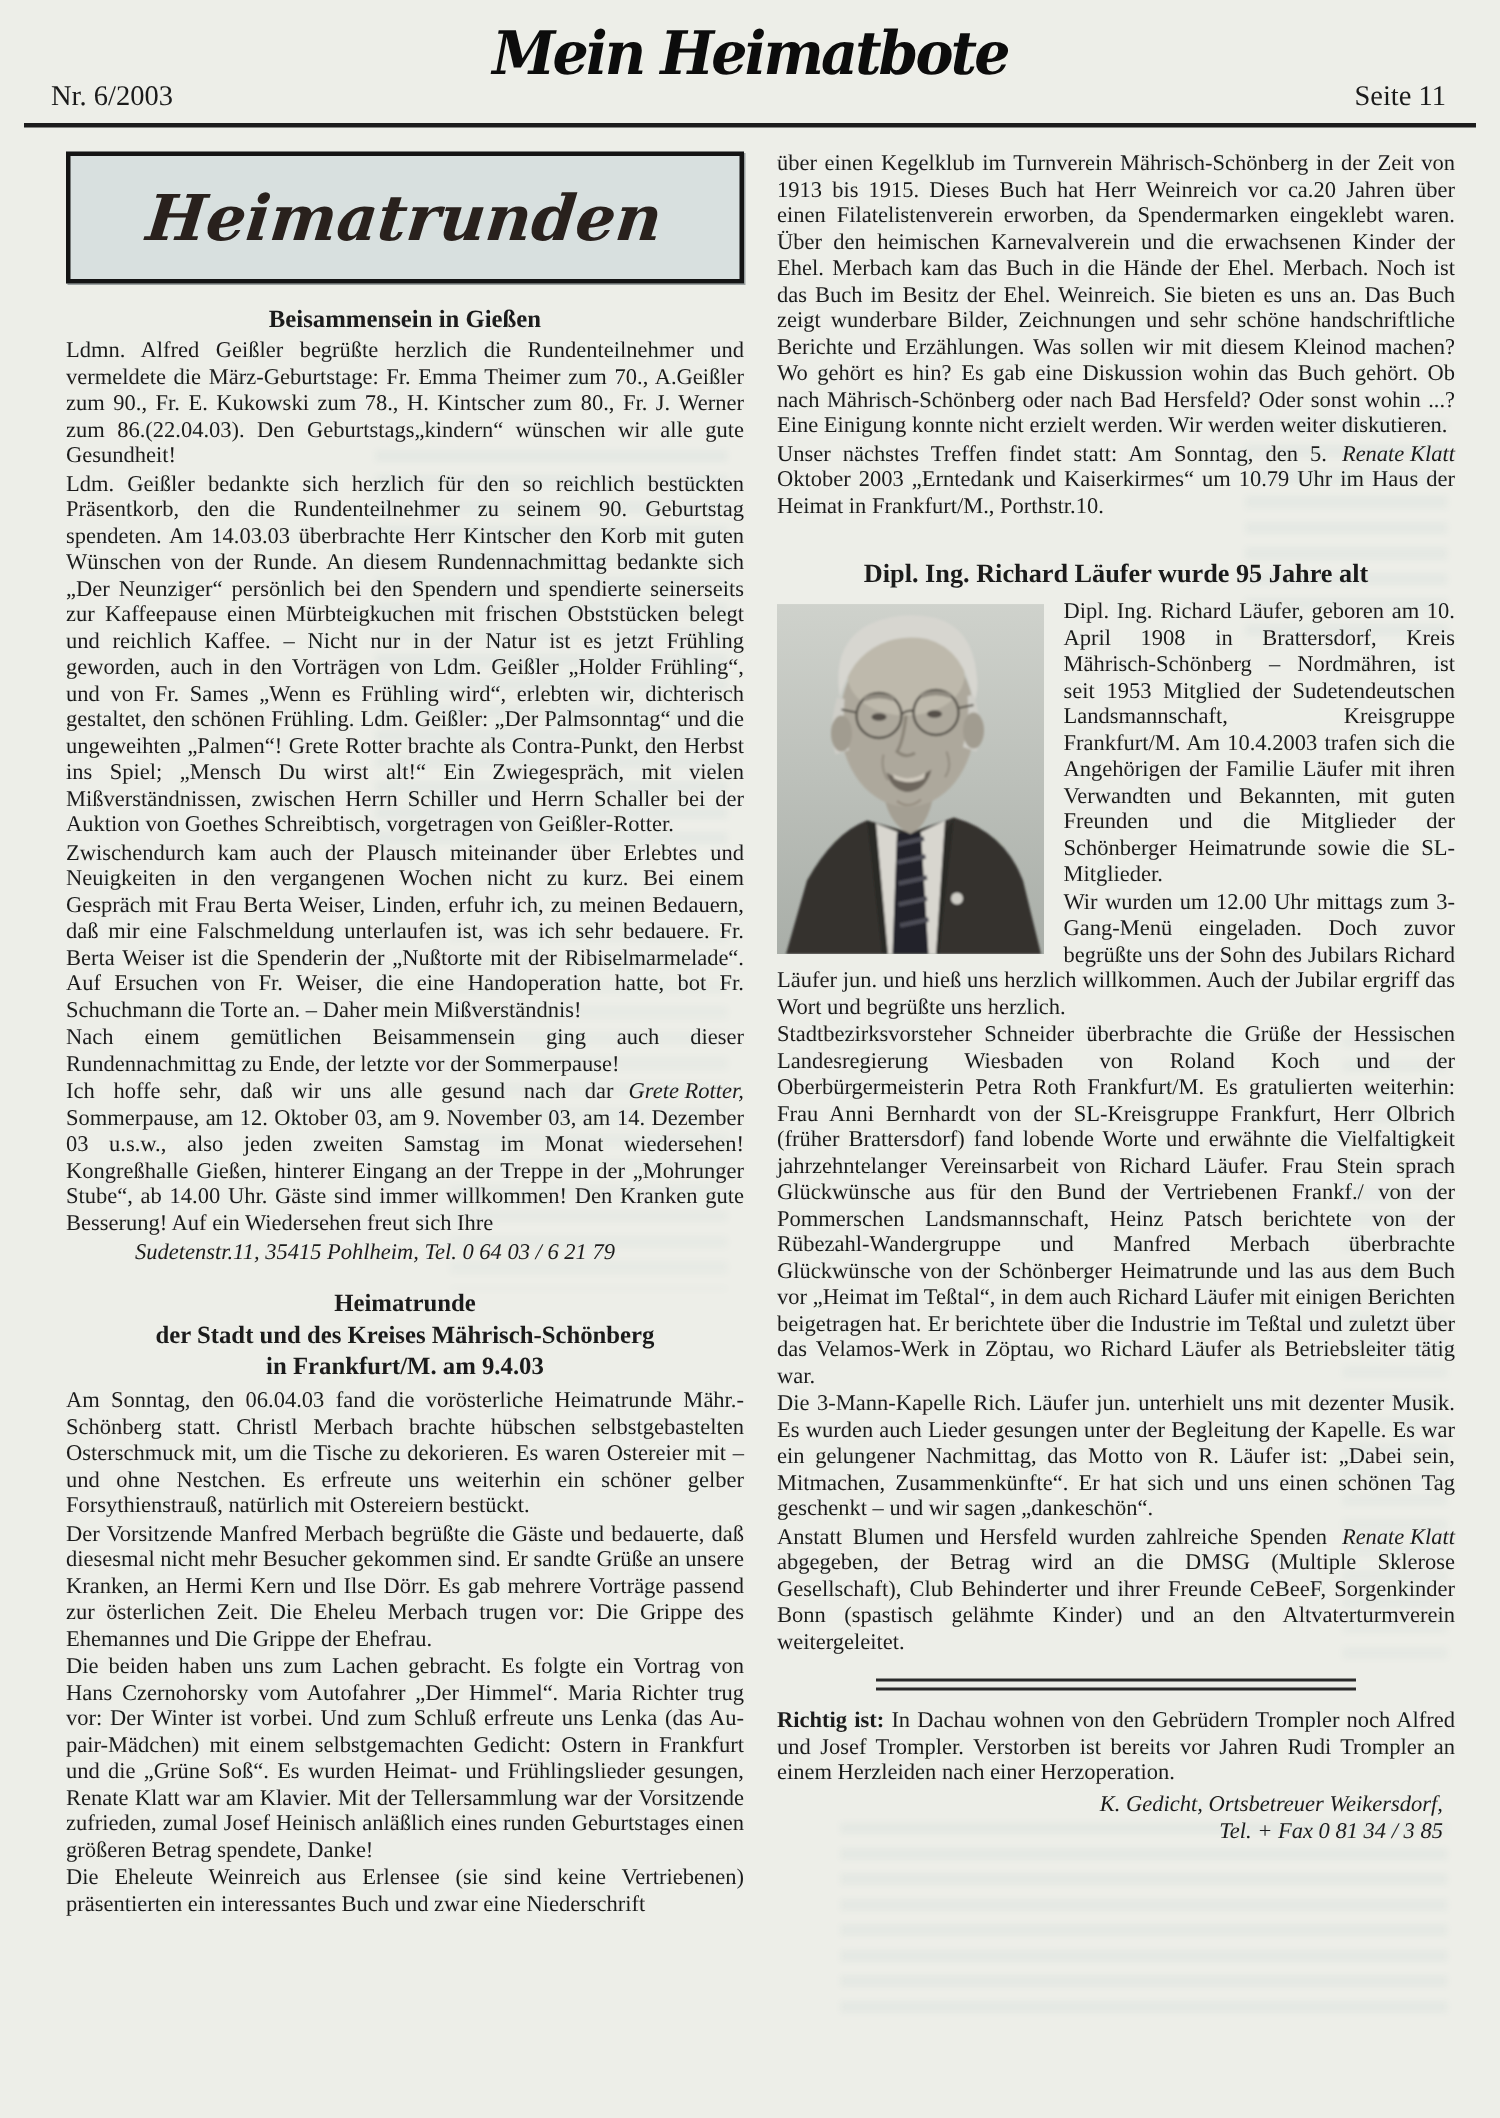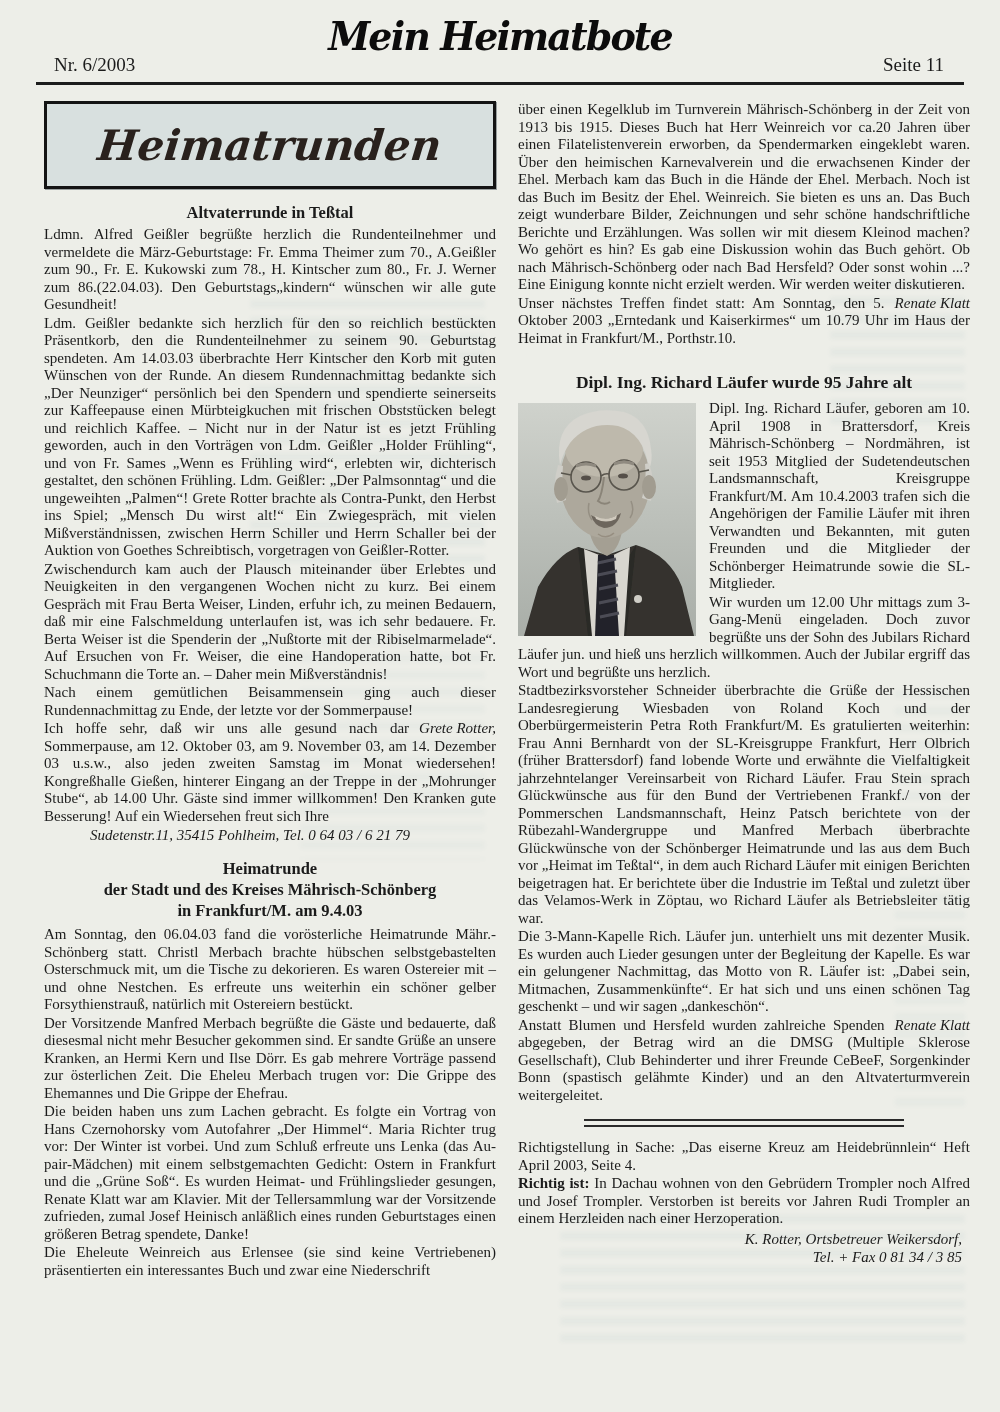--- a/index.html
+++ b/index.html
@@ -4,21 +4,21 @@
 <style>
   html,body{margin:0;padding:0;}
   body{width:1000px;height:1412px;overflow:hidden;}
   .page{position:relative;width:1000px;height:1412px;background:#edeee8;
         font-family:"Liberation Serif","DejaVu Serif",serif;color:#1b1b1b;overflow:hidden;}
   
   .bleed{position:absolute;pointer-events:none;z-index:0;
          background:repeating-linear-gradient(to bottom, rgba(70,125,135,.16) 0 8px, rgba(0,0,0,0) 8px 17px);
          filter:blur(2px);}
   
-  .hdr{position:relative;height:82px;margin:0 36px;border-bottom:3px solid #1c1c1c;z-index:2;}
+  .hdr{position:relative;height:82px;margin:0 16px;border-bottom:3px solid #1c1c1c;z-index:2;}
   .issue{position:absolute;left:18px;bottom:6px;font-size:19px;}
   .mast{position:absolute;left:50%;top:12px;transform:translateX(-50%) scaleX(.95);
         font-family:"DejaVu Serif",serif;font-weight:bold;font-style:italic;
         font-size:40px;letter-spacing:-2px;color:#0c0c0c;white-space:nowrap;}
   .pageno{position:absolute;right:20px;bottom:6px;font-size:19px;}
   
   .cols{position:relative;display:flex;gap:22px;padding:16px 30px 0 44px;z-index:1;height:1314px;overflow:hidden;}
   .col-l{flex:0 0 452px;}
   .col-r{flex:1 1 auto;min-width:0;}
   p.just{font-size:15px;line-height:17.5px;text-align:justify;margin:0 0 1px 0;
@@ -58,21 +58,21 @@
     <span class="pageno">Seite 11</span>
   </header>
 
   <div class="cols">
 
     <section class="col-l">
       <div class="banner">
         <span class="banner-text">Heimatrunden</span>
       </div>
 
-      <h3 class="art">Altvaterrunde in Teßtal</h3>
+      <h3 class="art">Beisammensein in Gießen</h3>
 
       <div>
           <p class="just">Ldmn. Alfred Geißler begrüßte herzlich die Rundenteilnehmer und vermeldete die März-Geburtstage: Fr. Emma Theimer zum 70., A.Geißler zum 90., Fr. E. Kukowski zum 78., H. Kintscher zum 80., Fr. J. Werner zum 86.(22.04.03). Den Geburtstags„kindern“ wünschen wir alle gute Gesundheit!</p>
           <p class="just">Ldm. Geißler bedankte sich herzlich für den so reichlich bestückten Präsentkorb, den die Rundenteilnehmer zu seinem 90. Geburtstag spendeten. Am 14.03.03 überbrachte Herr Kintscher den Korb mit guten Wünschen von der Runde. An diesem Rundennachmittag bedankte sich „Der Neunziger“ persönlich bei den Spendern und spendierte seinerseits zur Kaffeepause einen Mürbteigkuchen mit frischen Obststücken belegt und reichlich Kaffee. – Nicht nur in der Natur ist es jetzt Frühling geworden, auch in den Vorträgen von Ldm. Geißler „Holder Frühling“, und von Fr. Sames „Wenn es Frühling wird“, erlebten wir, dichterisch gestaltet, den schönen Frühling. Ldm. Geißler: „Der Palmsonntag“ und die ungeweihten „Palmen“! Grete Rotter brachte als Contra-Punkt, den Herbst ins Spiel; „Mensch Du wirst alt!“ Ein Zwiegespräch, mit vielen Mißverständnissen, zwischen Herrn Schiller und Herrn Schaller bei der Auktion von Goethes Schreibtisch, vorgetragen von Geißler-Rotter.</p>
           <p class="just">Zwischendurch kam auch der Plausch miteinander über Erlebtes und Neuigkeiten in den vergangenen Wochen nicht zu kurz. Bei einem Gespräch mit Frau Berta Weiser, Linden, erfuhr ich, zu meinen Bedauern, daß mir eine Falschmeldung unterlaufen ist, was ich sehr bedauere. Fr. Berta Weiser ist die Spenderin der „Nußtorte mit der Ribiselmarmelade“. Auf Ersuchen von Fr. Weiser, die eine Handoperation hatte, bot Fr. Schuchmann die Torte an. – Daher mein Mißverständnis!</p>
           <p class="just">Nach einem gemütlichen Beisammensein ging auch dieser Rundennachmittag zu Ende, der letzte vor der Sommerpause!</p>
         </div>
 
       <p class="just">
         <span class="sig-right">Grete Rotter,</span><span>Ich hoffe sehr, daß wir uns alle gesund nach dar Sommerpause, am 12. Oktober 03, am 9. November 03, am 14. Dezember 03 u.s.w., also jeden zweiten Samstag im Monat wiedersehen! Kongreßhalle Gießen, hinterer Eingang an der Treppe in der „Mohrunger Stube“, ab 14.00 Uhr. Gäste sind immer willkommen! Den Kranken gute Besserung! Auf ein Wiedersehen freut sich Ihre</span>
@@ -158,26 +158,25 @@
           </div>
         <p class="just">
           <span class="sig-right">Renate Klatt</span><span>Anstatt Blumen und Hersfeld wurden zahlreiche Spenden abgegeben, der Betrag wird an die DMSG (Multiple Sklerose Gesellschaft), Club Behinderter und ihrer Freunde CeBeeF, Sorgenkinder Bonn (spastisch gelähmte Kinder) und an den Altvaterturmverein weitergeleitet.</span>
         </p>
         <div class="clear"></div>
       </div>
 
       <div class="dbl-rule"></div>
 
       <div>
-        <p class="just">Richtigstellung in Sache: „Das eiserne Kreuz am Heidebrünnlein“ Heft April 2003, Seite 4.</p>
         <p class="just">
           <b class="lead">Richtig ist:</b>
           <span>In Dachau wohnen von den Gebrüdern Trompler noch Alfred und Josef Trompler. Verstorben ist bereits vor Jahren Rudi Trompler an einem Herzleiden nach einer Herzoperation.</span>
         </p>
         <div class="sig-block">
-          <div>K. Rotter, Ortsbetreuer Weikersdorf,</div>
+          <div>K. Gedicht, Ortsbetreuer Weikersdorf,</div>
           <div>Tel. + Fax 0 81 34 / 3 85</div>
         </div>
       </div>
 
     </section>
   </div>
 </div>
 
 </body></html>

